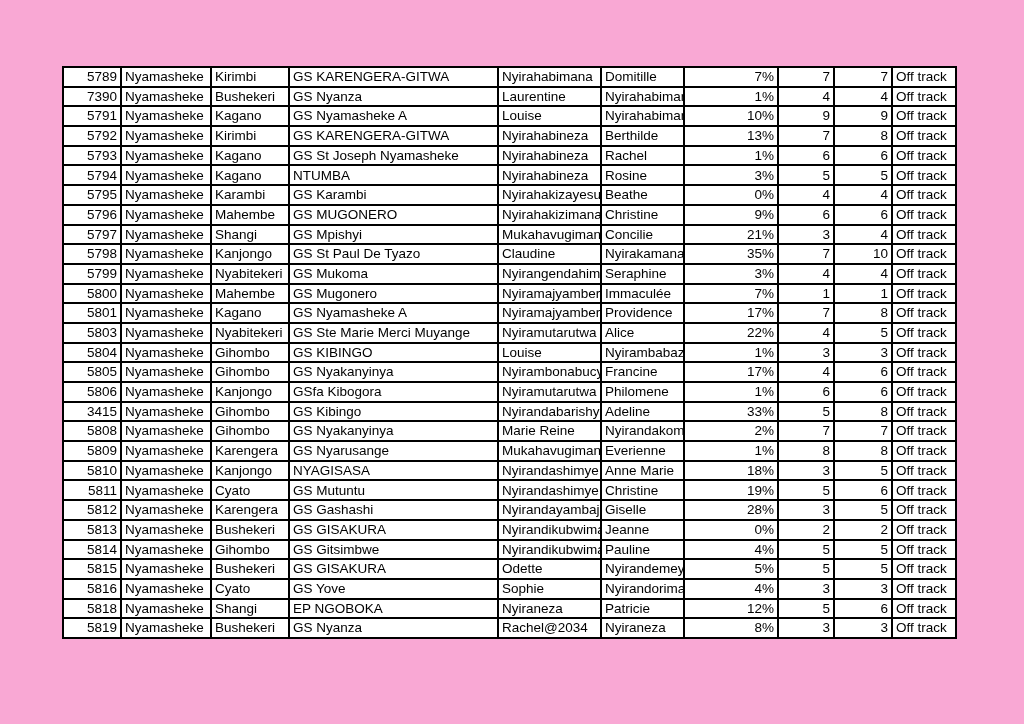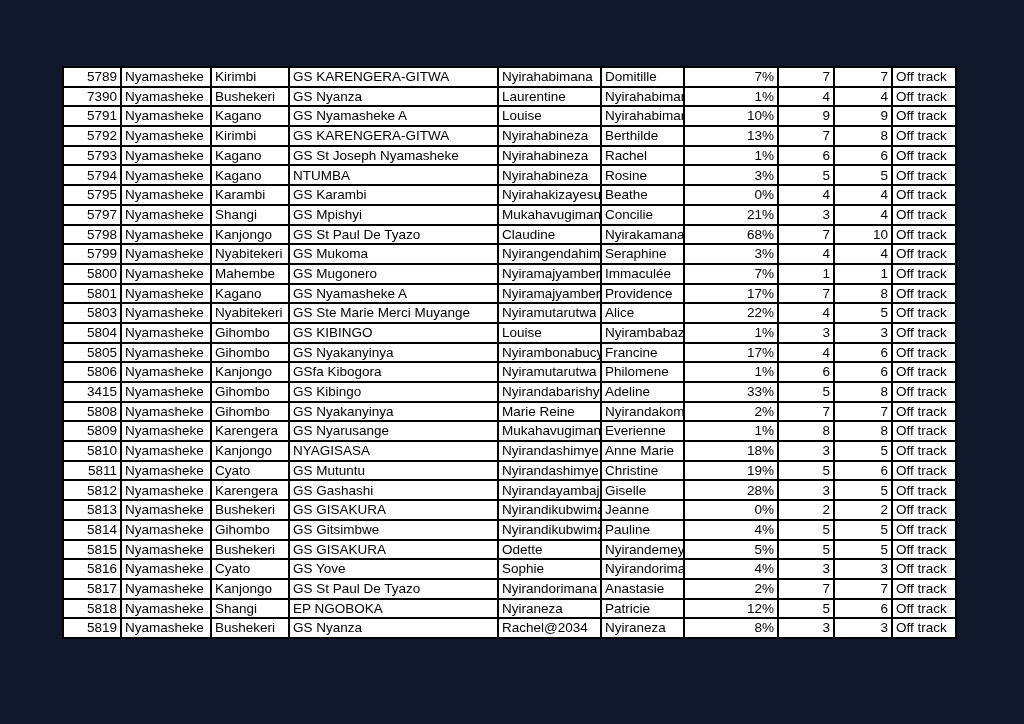--- a/index.html
+++ b/index.html
@@ -12,21 +12,21 @@
     background: #ffffff;
     position: relative;
     font-family: "Liberation Sans", sans-serif;
     overflow: hidden;
   }
   .page {
     position: absolute;
     left: 0; top: 0;
     width: 1024px;
     height: 724px;
-    background: #0f172a;
+    background: #f9a8d4;
   }
   table.grid {
     position: absolute;
     left: 62px;
     top: 66px;
     width: 893px;
     height: 573px;
     border-collapse: collapse;
     table-layout: fixed;
     background: #ffffff;
@@ -140,39 +140,51 @@
           <td class="al-l">Karambi</td>
           <td class="al-l">GS Karambi</td>
           <td class="al-l">Nyirahakizayesu</td>
           <td class="al-l">Beathe</td>
           <td class="al-r">0%</td>
           <td class="al-r">4</td>
           <td class="al-r">4</td>
           <td class="al-l">Off track</td>
         </tr>
         <tr>
+          <td class="al-r">5796</td>
+          <td class="al-l">Nyamasheke</td>
+          <td class="al-l">Mahembe</td>
+          <td class="al-l">GS MUGONERO</td>
+          <td class="al-l">Nyirahakizimana</td>
+          <td class="al-l">Christine</td>
+          <td class="al-r">9%</td>
+          <td class="al-r">6</td>
+          <td class="al-r">6</td>
+          <td class="al-l">Off track</td>
+        </tr>
+        <tr>
           <td class="al-r">5797</td>
           <td class="al-l">Nyamasheke</td>
           <td class="al-l">Shangi</td>
           <td class="al-l">GS Mpishyi</td>
           <td class="al-l">Mukahavugimana</td>
           <td class="al-l">Concilie</td>
           <td class="al-r">21%</td>
           <td class="al-r">3</td>
           <td class="al-r">4</td>
           <td class="al-l">Off track</td>
         </tr>
         <tr>
           <td class="al-r">5798</td>
           <td class="al-l">Nyamasheke</td>
           <td class="al-l">Kanjongo</td>
           <td class="al-l">GS St Paul De Tyazo</td>
           <td class="al-l">Claudine</td>
           <td class="al-l">Nyirakamana</td>
-          <td class="al-r">68%</td>
+          <td class="al-r">35%</td>
           <td class="al-r">7</td>
           <td class="al-r">10</td>
           <td class="al-l">Off track</td>
         </tr>
         <tr>
           <td class="al-r">5799</td>
           <td class="al-l">Nyamasheke</td>
           <td class="al-l">Nyabitekeri</td>
           <td class="al-l">GS Mukoma</td>
           <td class="al-l">Nyirangendahimana</td>
@@ -368,32 +380,20 @@
           <td class="al-l">Cyato</td>
           <td class="al-l">GS Yove</td>
           <td class="al-l">Sophie</td>
           <td class="al-l">Nyirandorimana</td>
           <td class="al-r">4%</td>
           <td class="al-r">3</td>
           <td class="al-r">3</td>
           <td class="al-l">Off track</td>
         </tr>
         <tr>
-          <td class="al-r">5817</td>
-          <td class="al-l">Nyamasheke</td>
-          <td class="al-l">Kanjongo</td>
-          <td class="al-l">GS St Paul De Tyazo</td>
-          <td class="al-l">Nyirandorimana</td>
-          <td class="al-l">Anastasie</td>
-          <td class="al-r">2%</td>
-          <td class="al-r">7</td>
-          <td class="al-r">7</td>
-          <td class="al-l">Off track</td>
-        </tr>
-        <tr>
           <td class="al-r">5818</td>
           <td class="al-l">Nyamasheke</td>
           <td class="al-l">Shangi</td>
           <td class="al-l">EP NGOBOKA</td>
           <td class="al-l">Nyiraneza</td>
           <td class="al-l">Patricie</td>
           <td class="al-r">12%</td>
           <td class="al-r">5</td>
           <td class="al-r">6</td>
           <td class="al-l">Off track</td>

